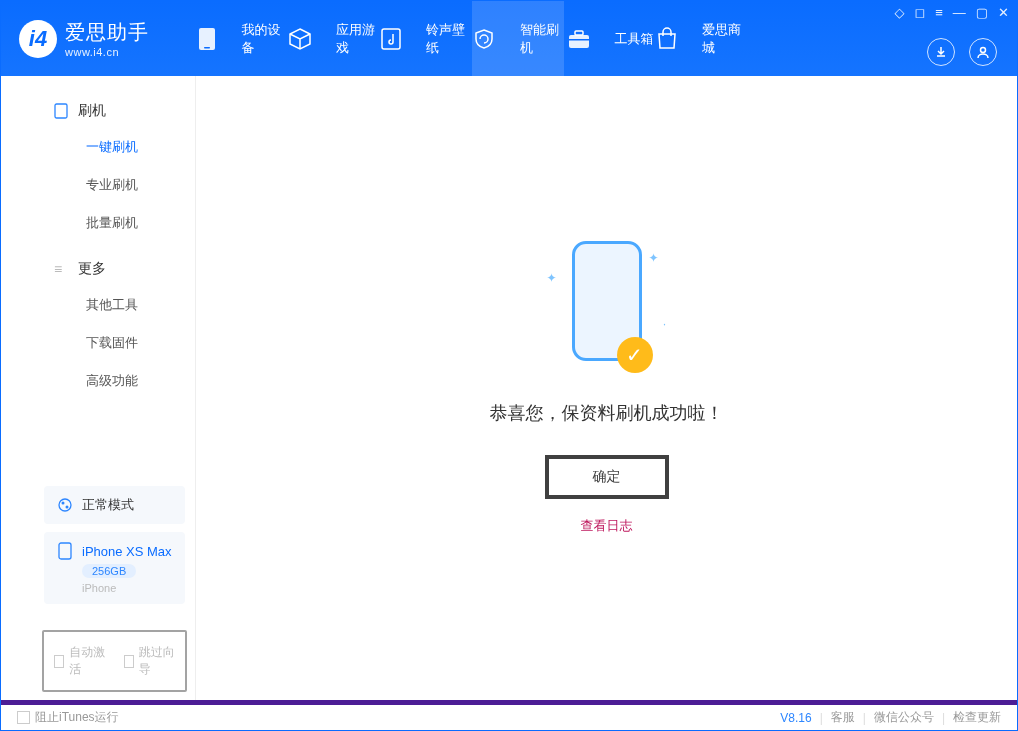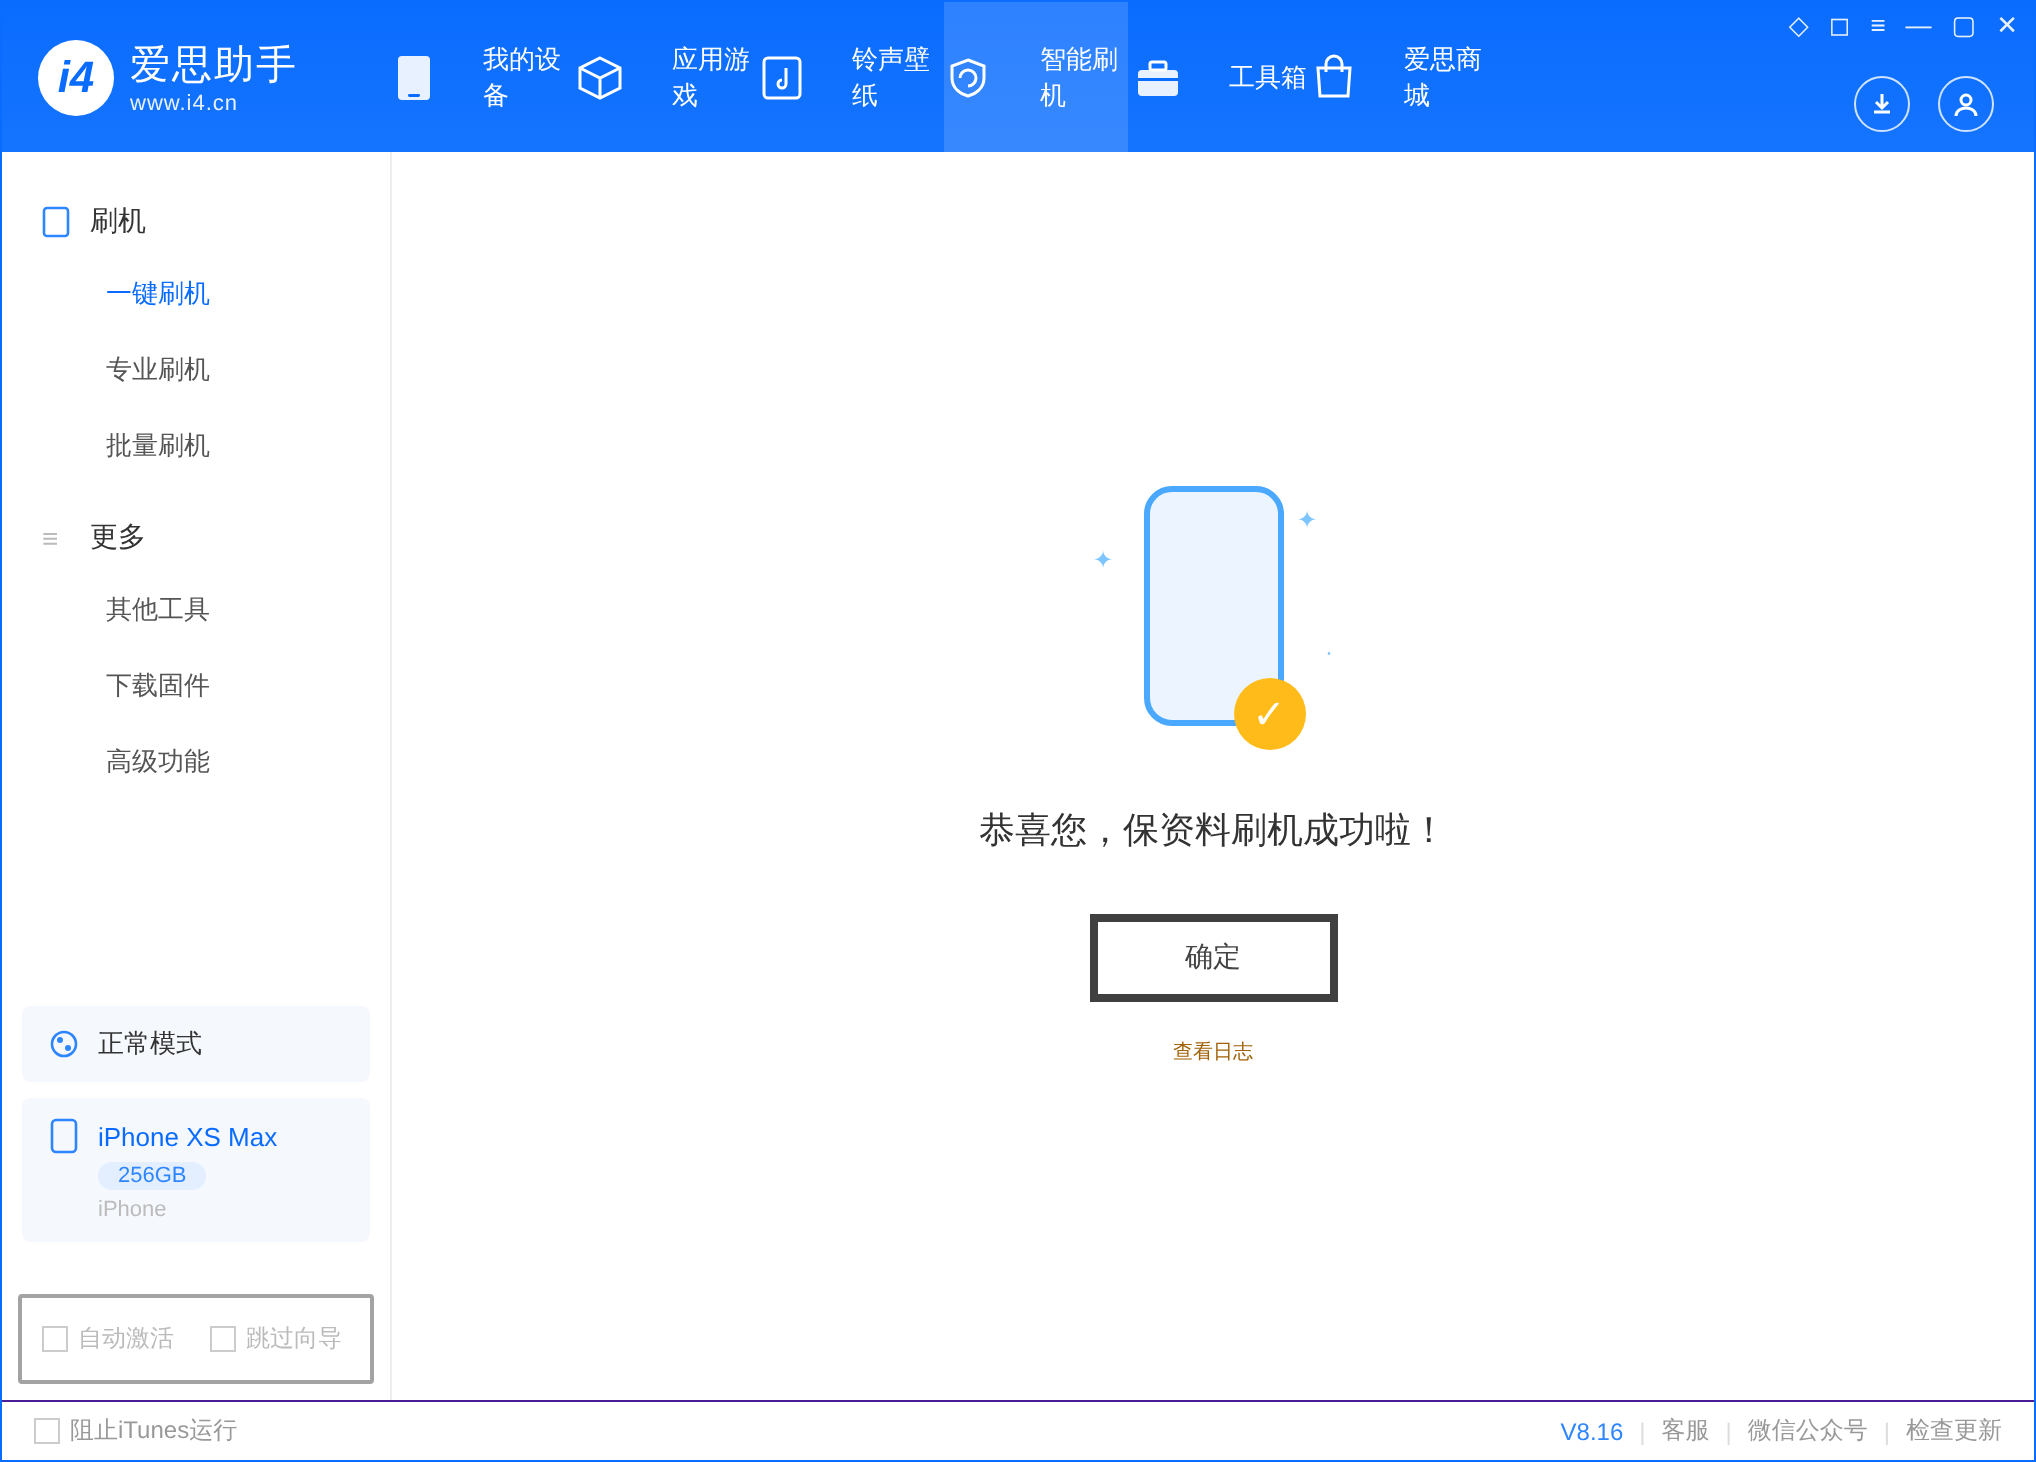--- a/index.html
+++ b/index.html
@@ -15,21 +15,21 @@
 .nav-tab { width: 92px; display: flex; flex-direction: row; align-items: center; justify-content: center; cursor: pointer; font-size: 13px; gap: 24px; }
 .nav-tab.active { background: rgba(255,255,255,0.15); }
 .nav-tab-icon { width: 24px; height: 24px; display: flex; align-items: center; justify-content: center; }
 .win-controls-top { position: absolute; right: 8px; top: 4px; display: flex; gap: 10px; font-size: 13px; }
 .win-controls-top span { cursor: pointer; opacity: 0.9; }
 .right-icons { position: absolute; right: 20px; bottom: 10px; display: flex; gap: 14px; }
 .circ-btn { width: 28px; height: 28px; border: 1.5px solid rgba(255,255,255,0.8); border-radius: 50%; display: flex; align-items: center; justify-content: center; cursor: pointer; }
 
 
 .body-area { display: flex; height: calc(100% - 75px - 30px); }
-.sidebar { width: 195px; border-right: 1px solid #eee; padding-top: 18px; display: flex; flex-direction: column; position: relative; }
+.sidebar { width: 195px; border-right: 1px solid #eee; padding-top: 18px; display: flex; flex-direction: column; position: relative; padding-left: 33px; }
 .side-section { padding: 0 0 10px 0; }
 .side-section-hdr { display: flex; align-items: center; gap: 8px; padding: 8px 20px; font-size: 14px; color: #333; font-weight: 500; }
 .side-section-hdr .sicon { color: #2d86ff; width: 16px; }
 .side-item { padding: 10px 20px 10px 52px; font-size: 13px; color: #555; cursor: pointer; }
 .side-item.active { color: #0a6cff; }
 .side-spacer { flex: 1; }
 
 .device-cards { padding: 10px; }
 .device-card { background: #f5f8fc; border-radius: 4px; padding: 10px 12px; margin-bottom: 8px; font-size: 13px; color: #333; display: flex; align-items: center; gap: 8px; }
 .device-card .dicon { color: #2d86ff; width: 18px; height: 18px; display: flex; align-items: center; justify-content: center; }
@@ -46,24 +46,24 @@
 .main { flex: 1; position: relative; display: flex; flex-direction: column; align-items: center; justify-content: center; }
 .phone-illust { position: relative; width: 120px; height: 140px; margin-bottom: 20px; }
 .phone-body { width: 70px; height: 120px; border: 3px solid #4aa8ff; border-radius: 14px; margin: 0 auto; background: #ecf5ff; }
 .phone-check { position: absolute; right: 14px; bottom: 8px; width: 36px; height: 36px; background: #ffbb1a; border-radius: 50%; display: flex; align-items: center; justify-content: center; color: #fff; font-size: 20px; }
 .star { position: absolute; color: #7ec4ff; font-size: 12px; }
 .star.s1 { left: 0; top: 30px; }
 .star.s2 { right: 8px; top: 10px; }
 .star.s3 { right: 0; bottom: 50px; }
 .success-text { font-size: 18px; color: #333; margin-bottom: 30px; }
 .ok-btn { border: 4px solid #404040; background: #fff; padding: 9px 44px; font-size: 14px; color: #444; cursor: pointer; margin-bottom: 18px; }
-.log-link { font-size: 10px; color: #a16207; cursor: pointer; }
-
-
-.statusbar { height: 30px; border-top: 1px solid #4c1d95; display: flex; align-items: center; padding: 0 16px; font-size: 12px; color: #999; }
+.log-link { font-size: 13px; color: #be185d; cursor: pointer; }
+
+
+.statusbar { height: 30px; border-top: 5px solid #4c1d95; display: flex; align-items: center; padding: 0 16px; font-size: 12px; color: #999; }
 .statusbar .left { display: flex; align-items: center; gap: 6px; }
 .statusbar .right { margin-left: auto; display: flex; align-items: center; gap: 8px; }
 .divider { color: #ddd; }
 .version { color: #2d86ff; }
 
 svg { display: block; }
 </style>
 </head>
 <body>
 

